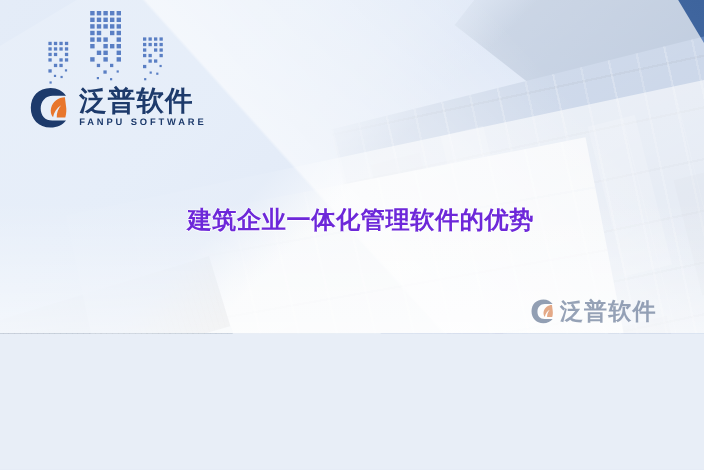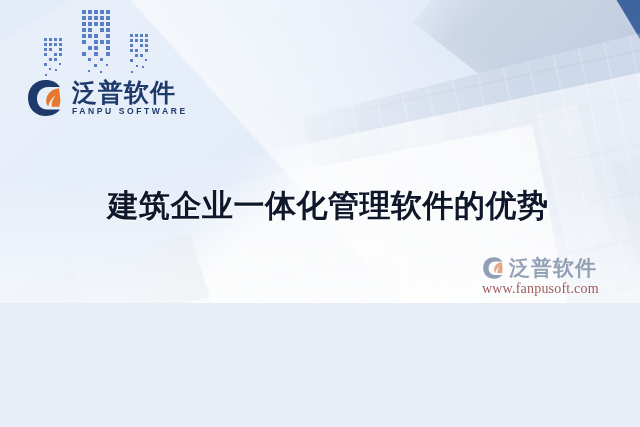--- a/index.html
+++ b/index.html
@@ -186,23 +186,23 @@
     font-weight:700;
     white-space:nowrap;
     margin-top:1px;
   }
 
   
   .headline{
     position:absolute;
     left:16px;right:0;top:185px;
     text-align:center;
-    font-size:31px;
+    font-size:22px;
     font-weight:700;
-    color:#0f172a;
+    color:#6d28d9;
     letter-spacing:.5px;
     white-space:nowrap;
     text-shadow:
       0 1px 0 rgba(255,255,255,.85),
       1px 0 0 rgba(255,255,255,.55),
       -1px 0 0 rgba(255,255,255,.55),
       0 -1px 0 rgba(255,255,255,.45);
   }
 
   
@@ -381,16 +381,15 @@
   <div class="watermark">
     <div class="wm-row">
       <div class="wm-mark">
         <svg width="24" height="24" viewBox="0 0 40 40">
           <path d="M20 2 C9 2 2 9.5 2 20 C2 30.5 9 38 20 38 C26 38 31 35.6 34 31.6 L21.5 31.6 C15 31.6 11 27 11 20.6 C11 14 15.5 9 22 9 L34 9 C31 4.6 26 2 20 2 Z" fill="rgba(86,106,138,.75)"></path>
           <path d="M33 10.5 C27 10.5 22 14.5 20.5 20 C19.6 23.3 20.3 26.4 22.2 28.6 C23 24 25.6 20 29.6 17.6 C26.8 21 25.4 24.6 25.6 28.8 L33.4 28.8 C34.4 25 34.6 21.6 34 18.3 Z" fill="rgba(214,122,68,.75)"></path>
         </svg>
       </div>
       <div class="wm-cn">泛普软件</div>
     </div>
-    <div class="wm-url">www.fanpusoft.com</div>
   </div>
 
 </div>
 
 </body></html>

